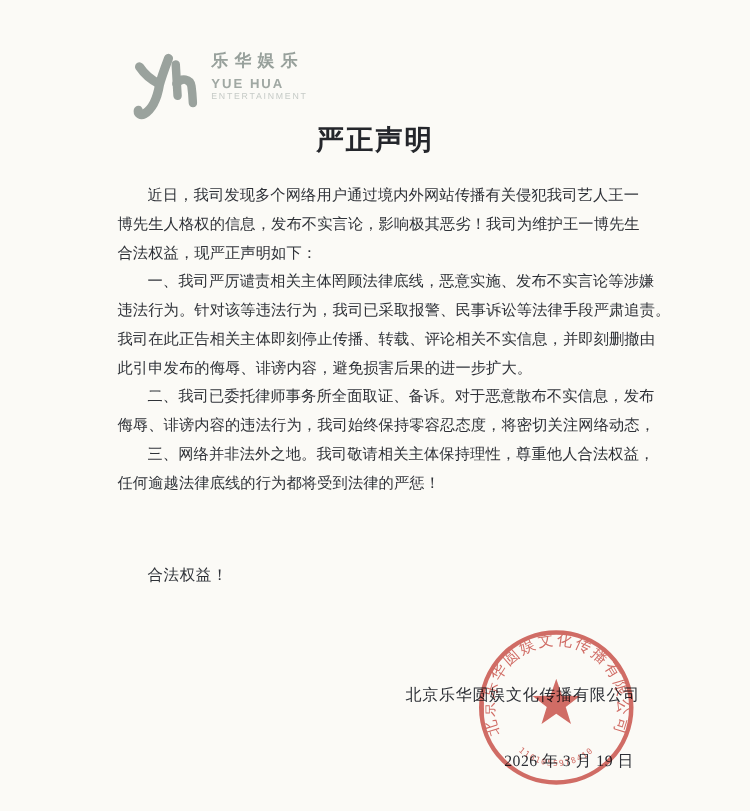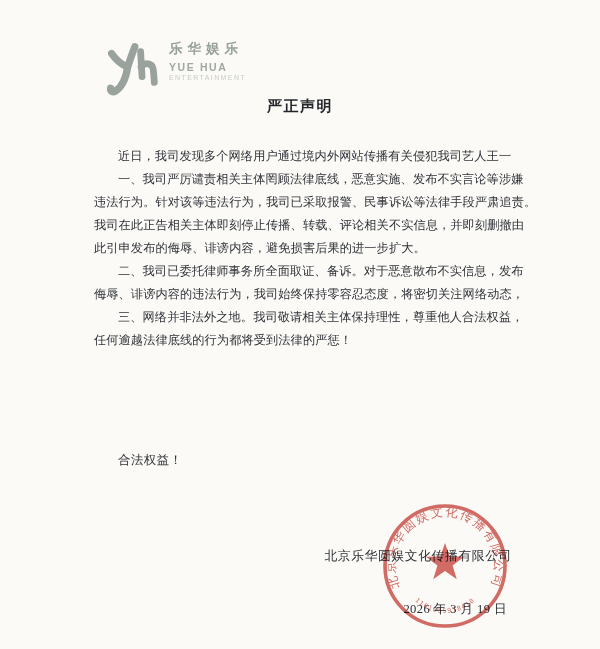--- a/index.html
+++ b/index.html
@@ -14,21 +14,21 @@
   
   .logo{position:absolute;left:100px;top:38px;display:flex;gap:11px;}
   .logo-mark{width:58px;height:58px;}
   .logo-text{display:flex;flex-direction:column;margin-top:2px;}
   .logo-cn{font-size:13.5px;letter-spacing:5px;color:#97a09b;font-weight:bold;white-space:nowrap;}
   .logo-en1{font-size:10.5px;letter-spacing:1.6px;color:#a0a8a3;font-weight:bold;margin-top:3px;white-space:nowrap;font-family:"Liberation Sans","DejaVu Sans",sans-serif;}
   .logo-en2{font-size:7px;letter-spacing:1.4px;color:#c6cbc7;margin-top:1px;white-space:nowrap;font-family:"Liberation Sans","DejaVu Sans",sans-serif;}
   
   .title{
     position:absolute;top:97px;left:0;right:0;
-    text-align:center;font-size:15px;font-weight:bold;
+    text-align:center;font-size:22px;font-weight:bold;
     letter-spacing:1.5px;color:#24262b;
   }
   
   .body{position:absolute;left:94px;top:145px;width:460px;}
   .line{white-space:nowrap;height:23px;line-height:23px;font-size:12.2px;letter-spacing:.1px;}
   .indent{text-indent:24px;}
   .closing{
     position:absolute;left:94px;top:449px;
     font-size:12.4px;letter-spacing:.5px;text-indent:24px;height:23px;line-height:23px;
   }
@@ -63,20 +63,22 @@
       <div class="logo-cn">乐华娱乐</div>
       <div class="logo-en1">YUE HUA</div>
       <div class="logo-en2">ENTERTAINMENT</div>
     </div>
   </div>
 
   <div class="title">严正声明</div>
 
   <div class="body">
       <div class="line indent">近日，我司发现多个网络用户通过境内外网站传播有关侵犯我司艺人王一</div>
+      <div class="line">博先生人格权的信息，发布不实言论，影响极其恶劣！我司为维护王一博先生</div>
+      <div class="line">合法权益，现严正声明如下：</div>
       <div class="line indent">一、我司严厉谴责相关主体罔顾法律底线，恶意实施、发布不实言论等涉嫌</div>
       <div class="line">违法行为。针对该等违法行为，我司已采取报警、民事诉讼等法律手段严肃追责。</div>
       <div class="line">我司在此正告相关主体即刻停止传播、转载、评论相关不实信息，并即刻删撤由</div>
       <div class="line">此引申发布的侮辱、诽谤内容，避免损害后果的进一步扩大。</div>
       <div class="line indent">二、我司已委托律师事务所全面取证、备诉。对于恶意散布不实信息，发布</div>
       <div class="line">侮辱、诽谤内容的违法行为，我司始终保持零容忍态度，将密切关注网络动态，</div>
       <div class="line indent">三、网络并非法外之地。我司敬请相关主体保持理性，尊重他人合法权益，</div>
       <div class="line">任何逾越法律底线的行为都将受到法律的严惩！</div>
     </div>
 

